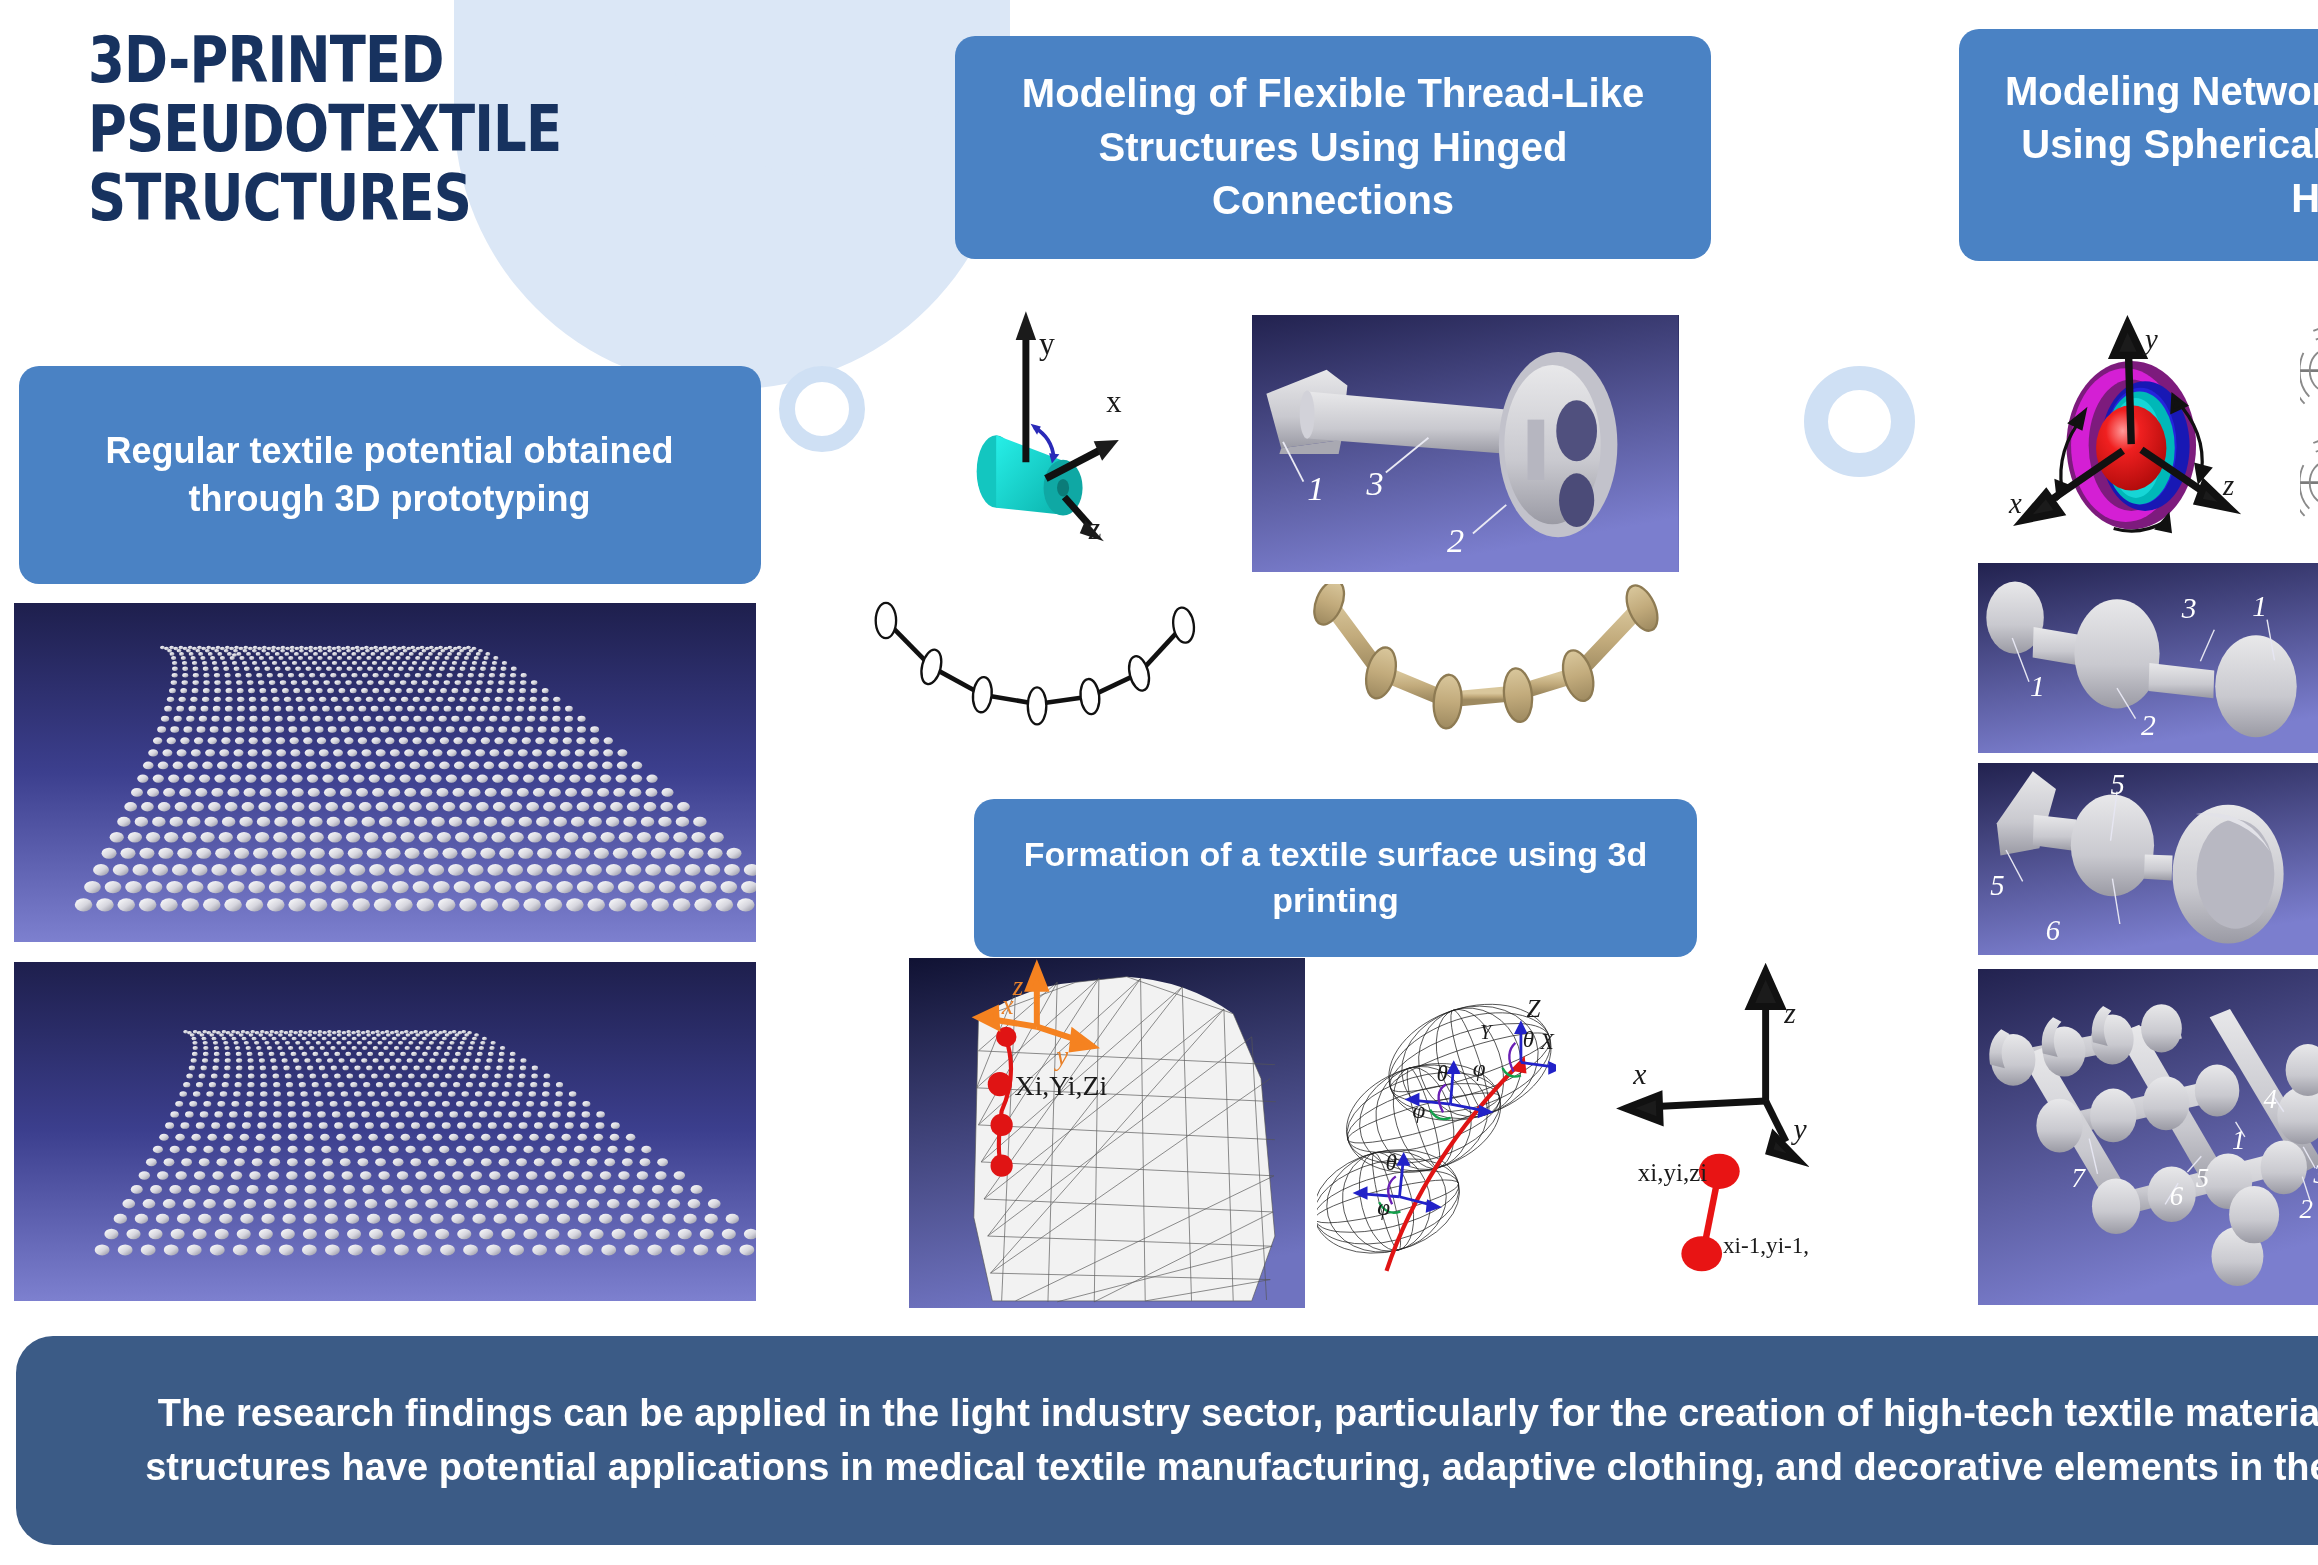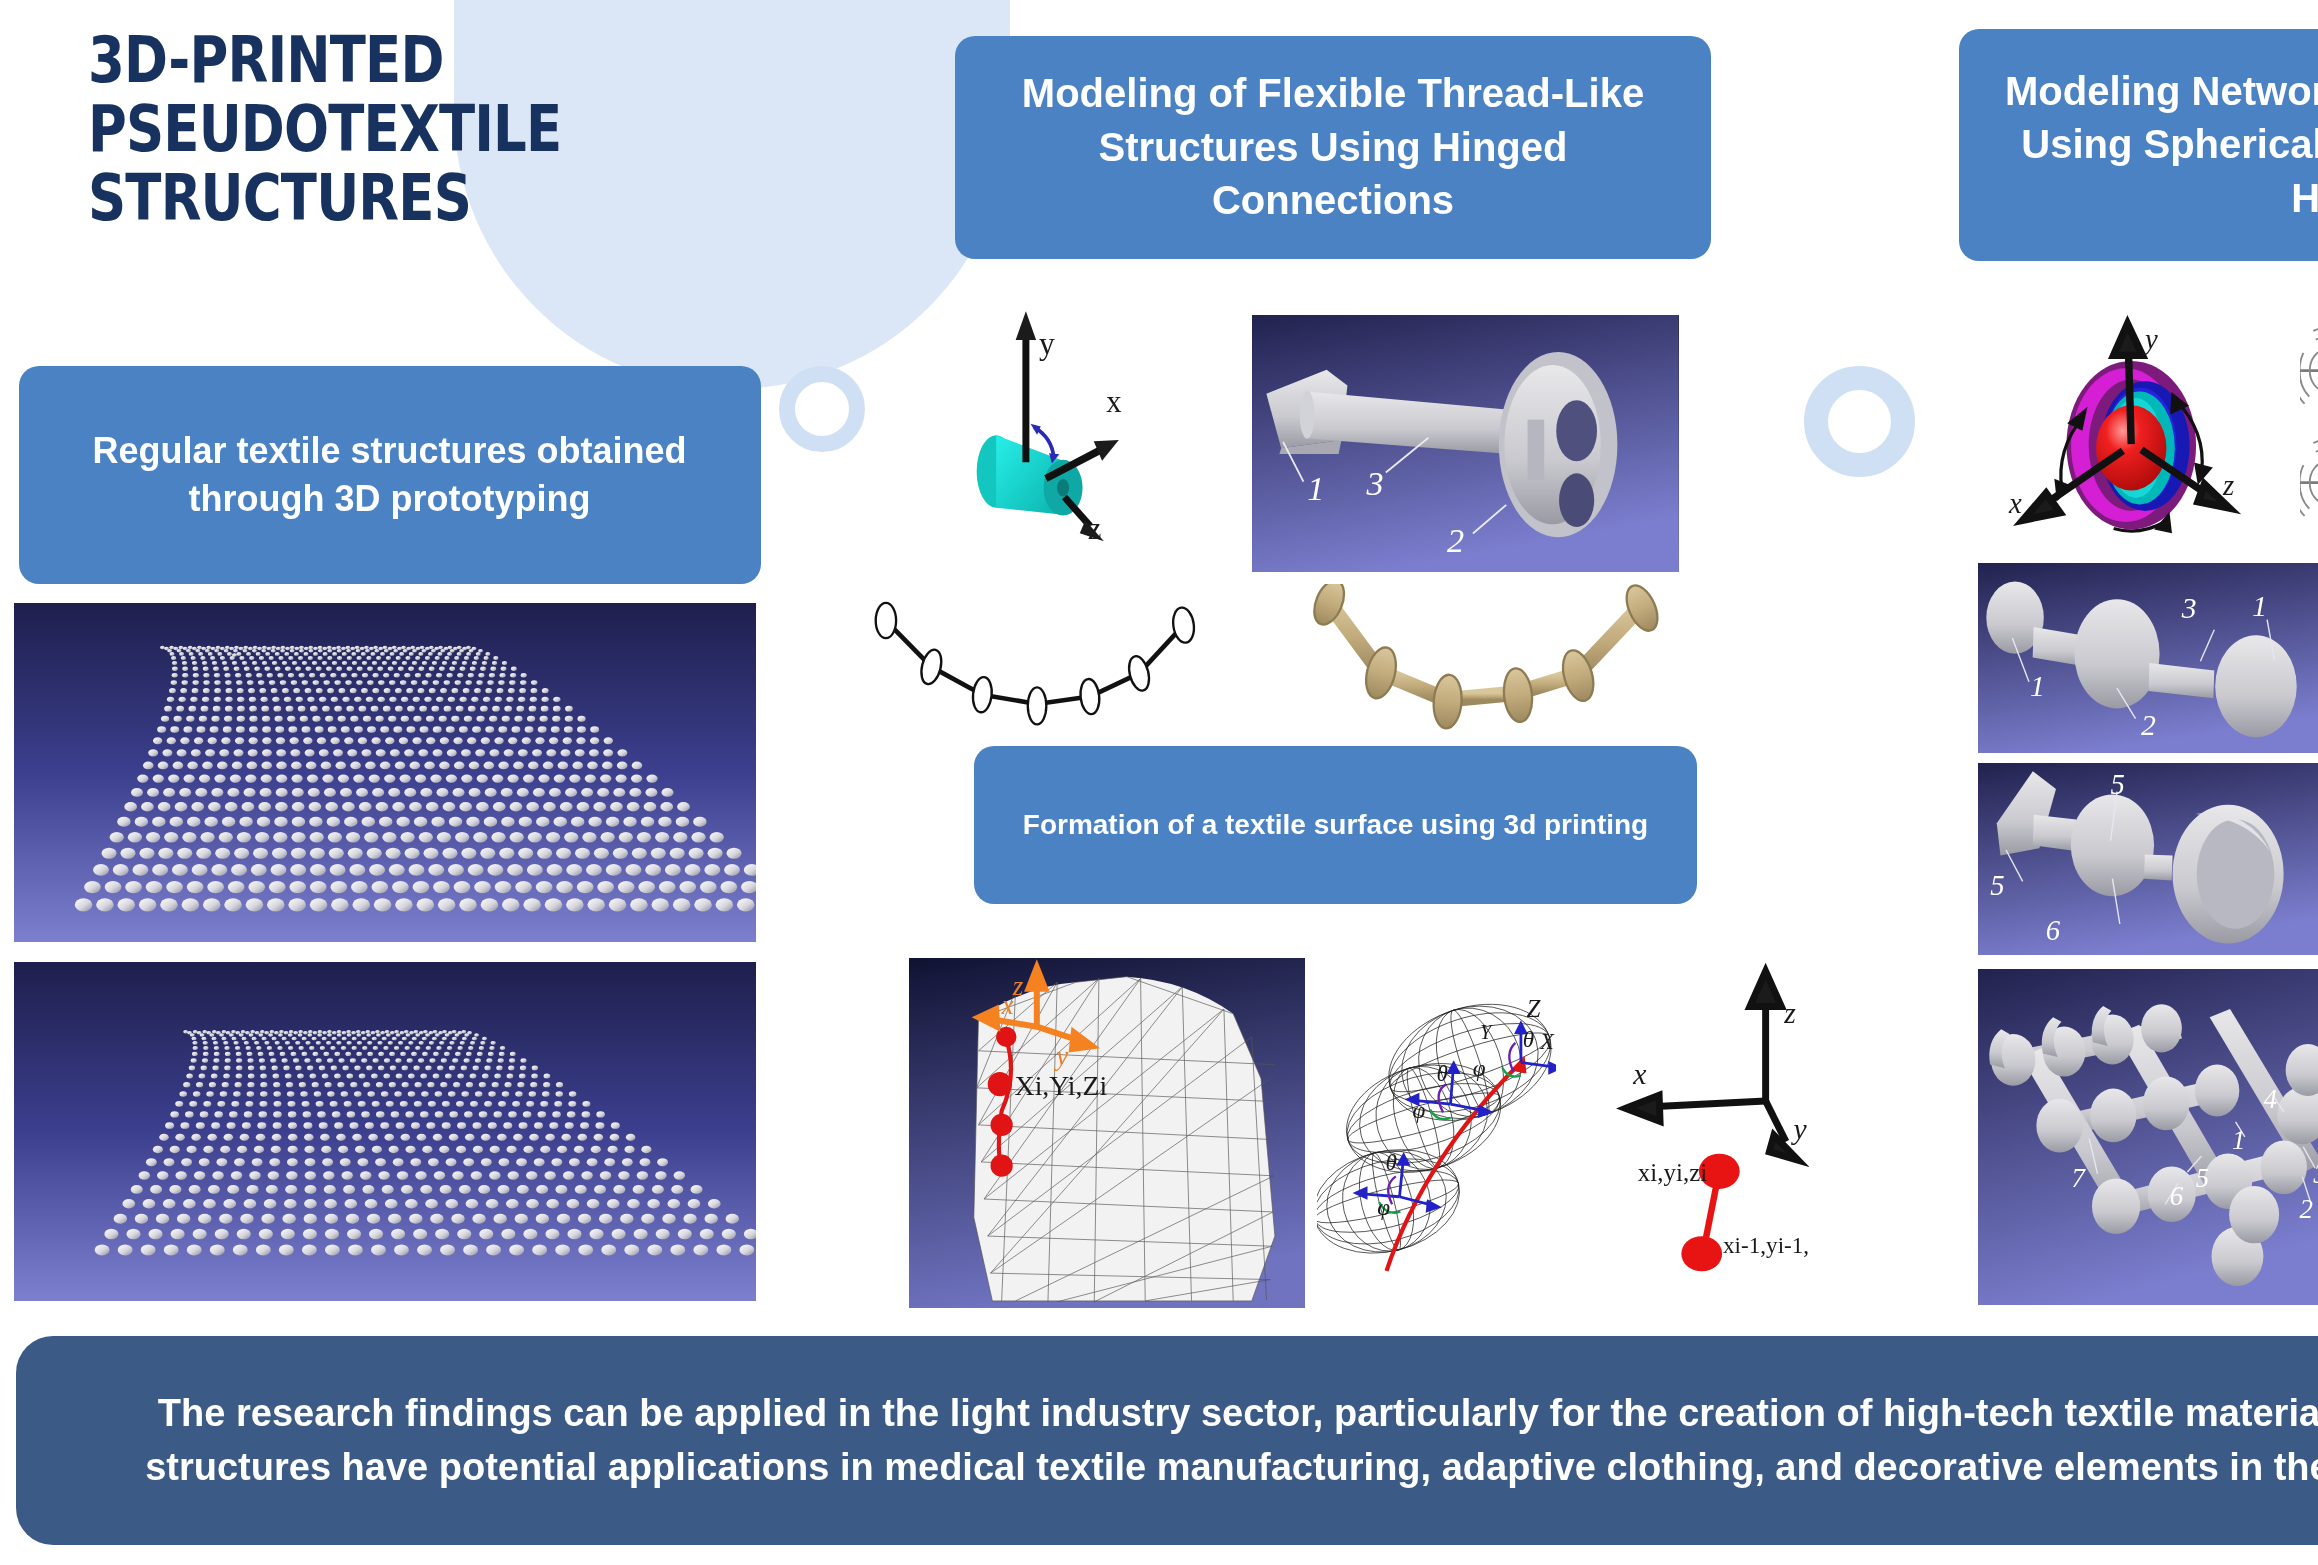--- a/index.html
+++ b/index.html
@@ -57,21 +57,21 @@
     letter-spacing: -0.9px;
     text-transform: uppercase;
     transform: scaleX(0.92);
     transform-origin: left top;
   }
   .poster-title span { display: block; white-space: nowrap; }
 
   
   .box-left-sub   { left: 18.5px;  top: 366px;  width: 742px; height: 218px; font-size: 36px; }
   .box-mid-top    { left: 955px; top: 36px;  width: 756px; height: 223px; font-size: 40px; }
-  .box-mid-mid    { left: 974px; top: 746px; width: 723px; height: 158px; font-size: 28px; }
+  .box-mid-mid    { left: 974px; top: 799px; width: 723px; height: 158px; font-size: 34px; }
   .box-right-top  { left: 1959px; top: 29px;  width: 798px; height: 232px; font-size: 40px; }
 
   .conclusion {
     position: absolute;
     left: 16px; top: 1336px;
     width: 2750px; height: 209px;
     background: #3b5b86;
     border-radius: 37px;
     color: #ffffff;
     font-weight: bold;
@@ -124,21 +124,21 @@
   <div class="bg-ring ring-1"></div>
   <div class="bg-ring ring-2"></div>
 </div>
 
 <div class="poster-title">
   <span>3D-Printed</span>
   <span>Pseudotextile</span>
   <span>Structures</span>
 </div>
 
-<div class="pill box-left-sub">Regular textile structures obtained through 3D prototyping</div>
+<div class="pill box-left-sub">Regular textile potential obtained through 3D prototyping</div>
 
 <div class="fig fig-mesh-a">
   <svg viewBox="0 0 1600 730" preserveAspectRatio="none">
     <defs>
       <linearGradient id="gradA" x1="0" y1="0" x2="0" y2="1">
         <stop offset="0" stop-color="#1e1f4d"></stop>
           <stop offset="0.5" stop-color="#3c3f8e"></stop>
           <stop offset="1" stop-color="#7d80cf"></stop>
       </linearGradient>
       <linearGradient id="knob" x1="0" y1="0" x2="1" y2="1">

